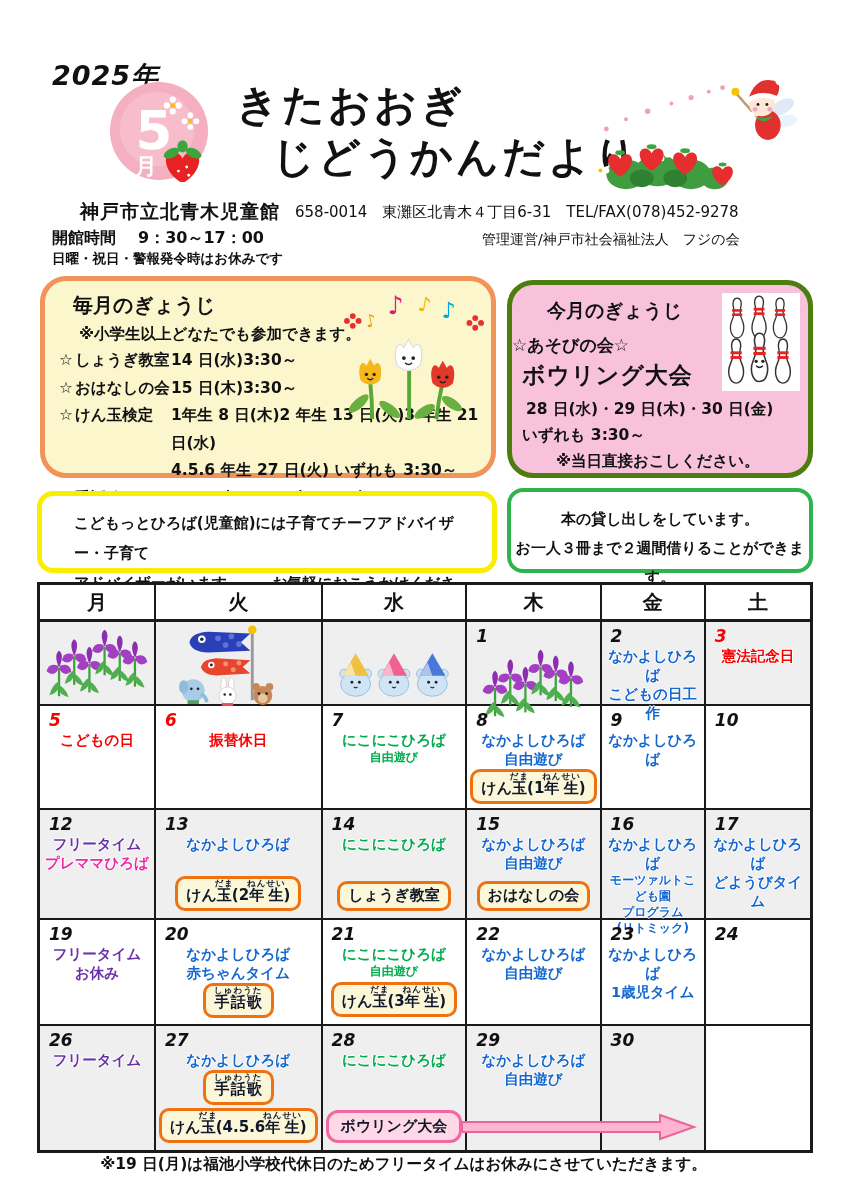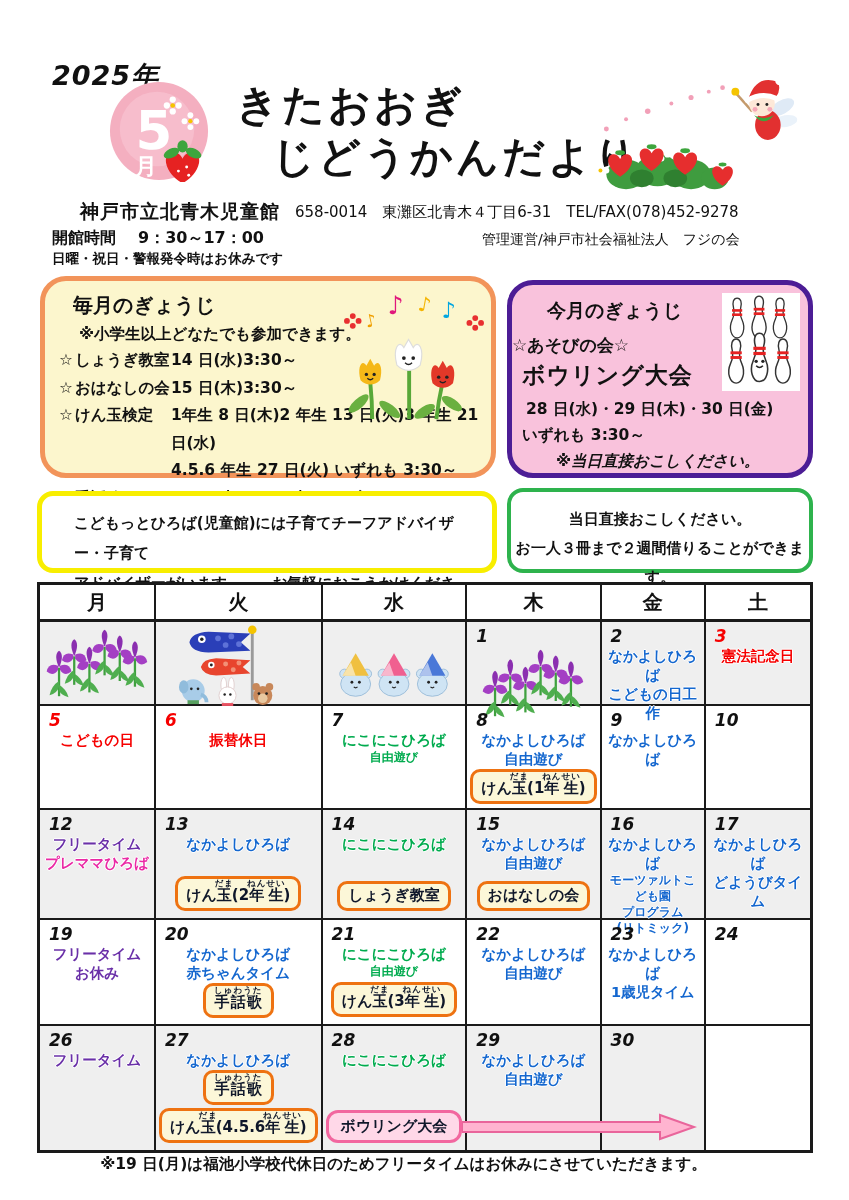--- a/index.html
+++ b/index.html
@@ -25,27 +25,27 @@
            border:5px solid #f2945a;border-radius:26px;box-sizing:border-box;}
   .monthly .mtitle{margin:11px 0 0 28px;font-size:20px;font-weight:900;}
   .monthly .mnote{margin:5px 0 2px 34px;font-size:15.5px;font-weight:800;}
   .ev-line{display:flex;padding-left:14px;font-size:15.5px;font-weight:800;line-height:27.5px;}
   .ev-line .star{width:16px;}
   .ev-line .nm{width:96px;}
   .ev-line .dt{flex:1;}
   .tulip{position:absolute;right:4px;top:4px;}
 
   .thismonth{left:507px;top:280px;width:306px;height:198px;background:#f9c2dc;
-             border:5px solid #4c1d95;border-radius:26px;box-sizing:border-box;}
+             border:5px solid #4d7c0f;border-radius:26px;box-sizing:border-box;}
   .thismonth .ttitle{margin:13px 0 0 0;width:205px;text-align:center;font-size:19px;font-weight:900;}
   .thismonth .tsub{margin-top:10px;width:205px;text-align:left;font-size:17px;font-weight:900;}
   .thismonth .tevent{margin:3px 0 0 10px;font-size:23px;font-weight:900;letter-spacing:1px;}
   .thismonth .tdates{margin:8px 0 0 14px;font-size:15.5px;font-weight:800;}
   .thismonth .ttime{margin:5px 0 0 10px;font-size:15.5px;font-weight:800;}
-  .thismonth .tnote{margin:5px 0 0 44px;font-size:15.5px;font-weight:800;font-style:italic;}
+  .thismonth .tnote{margin:5px 0 0 44px;font-size:15.5px;font-weight:800;}
   .pins{position:absolute;right:8px;top:8px;background:#fff;}
 
   .info-y{left:37px;top:491px;width:460px;height:82px;background:#fff;border:5px solid #f8ee00;
           border-radius:16px;box-sizing:border-box;padding:12px 10px 0 32px;}
   .info-y .l1{font-size:15px;font-weight:800;line-height:30px;}
   .info-y .l2{font-size:15px;font-weight:800;line-height:30px;}
   .info-g{left:507px;top:488px;width:306px;height:85px;background:#fff;border:4px solid #2eb34d;
           border-radius:16px;box-sizing:border-box;text-align:center;padding-top:13px;}
   .info-g .l1,.info-g .l2{font-size:15px;font-weight:800;line-height:29px;}
 
@@ -317,21 +317,21 @@
     <div class="tdates">28 日(水)・29 日(木)・30 日(金)</div>
     <div class="ttime">いずれも 3:30～</div>
     <div class="tnote">※当日直接おこしください。</div>
   </div>
 
   <div class="abs info-y">
     <div class="l1">こどもっとひろば(児童館)には子育てチーフアドバイザー・子育て</div>
     <div class="l2">アドバイザーがいます。　　お気軽におこえかけください。</div>
   </div>
   <div class="abs info-g">
-    <div class="l1">当日直接おこしください。</div>
+    <div class="l1">本の貸し出しをしています。</div>
     <div class="l2">お一人３冊まで２週間借りることができます。</div>
   </div>
 
   <div class="abs cal-grid">
       <div class="cal-head">月</div>
       <div class="cal-head">火</div>
       <div class="cal-head">水</div>
       <div class="cal-head">木</div>
       <div class="cal-head">金</div>
       <div class="cal-head">土</div>

